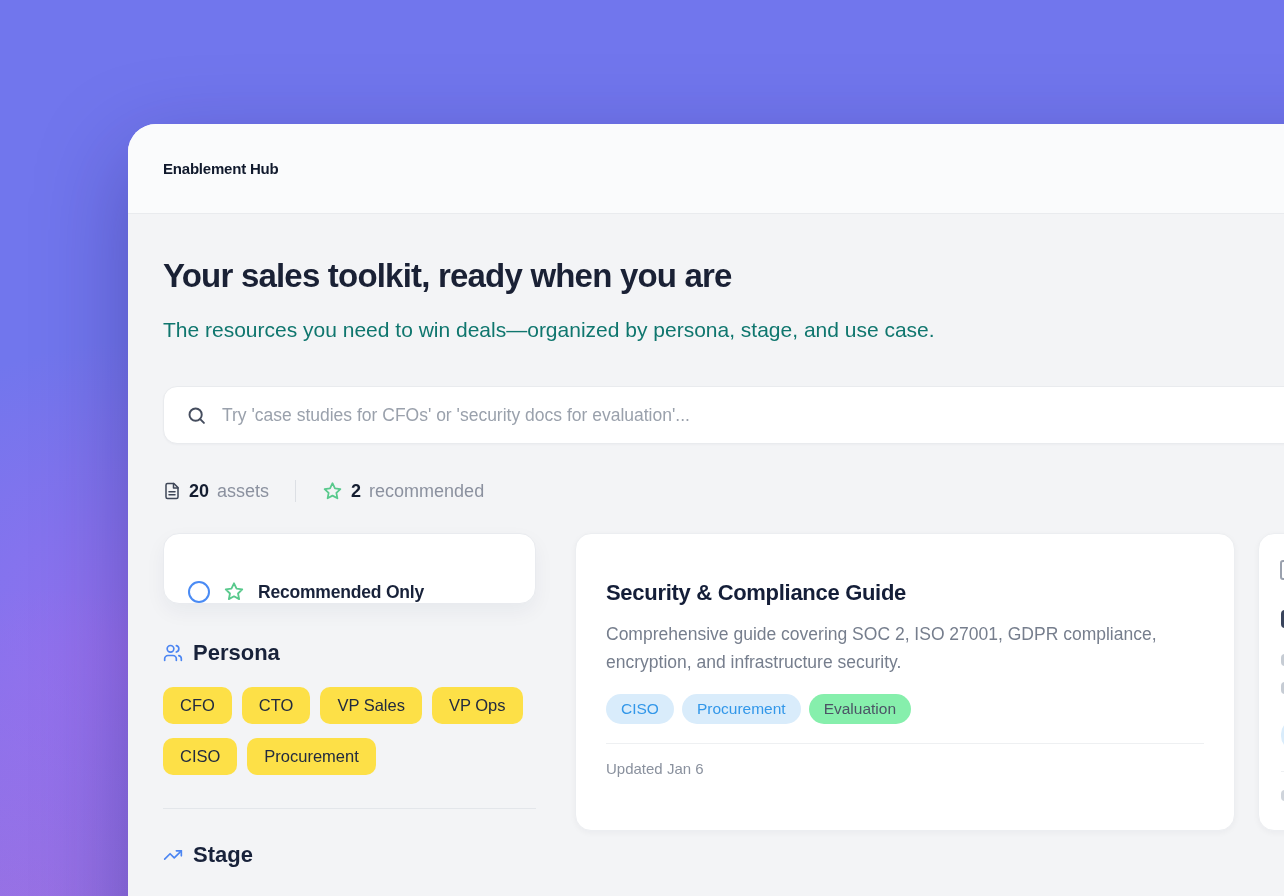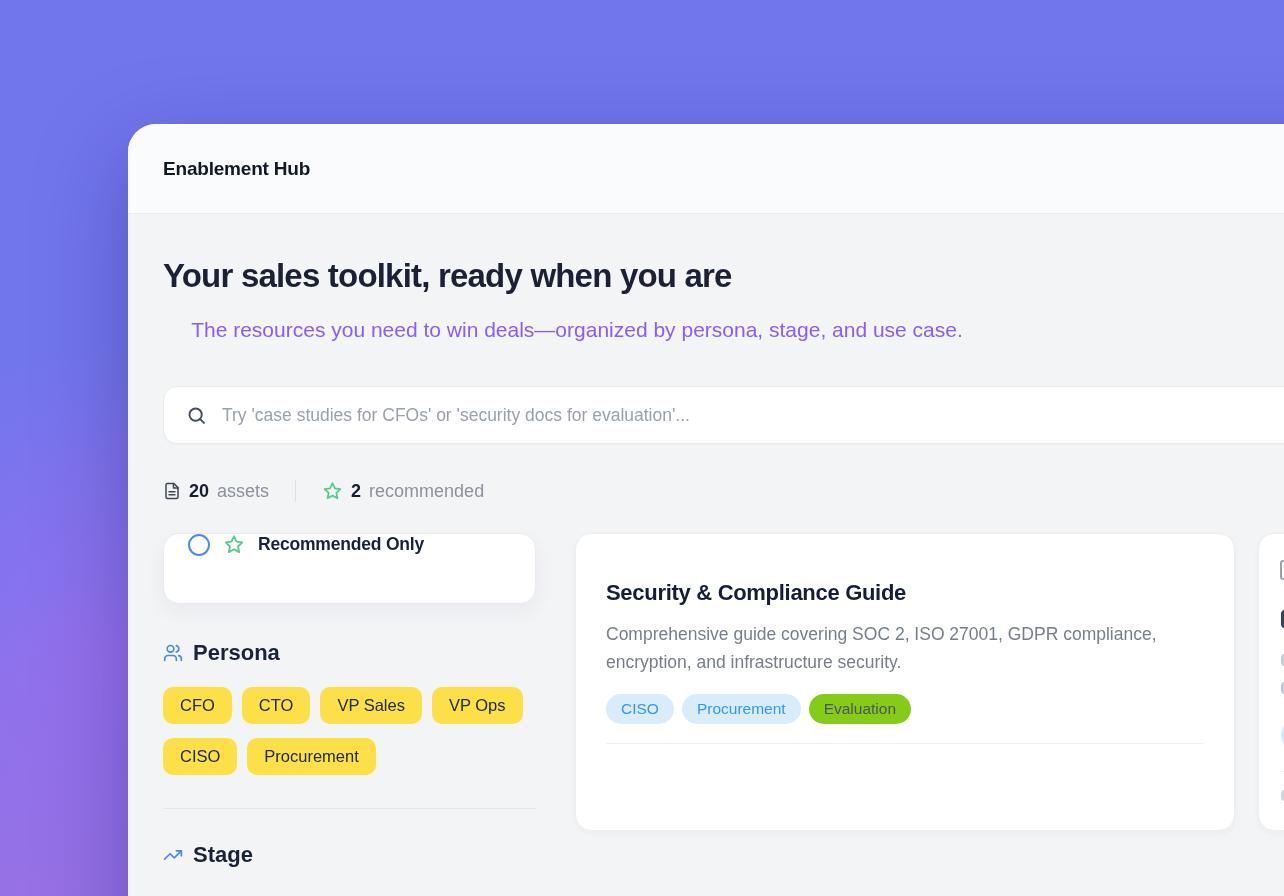--- a/index.html
+++ b/index.html
@@ -14,28 +14,28 @@
   }
   .window {
     position:absolute; left:128px; top:124px; width:1310px; height:920px;
     background:#f3f4f6; border-top-left-radius:28px; overflow:hidden;
     box-shadow:0 30px 90px rgba(32,22,100,.35);
   }
   .win-header {
     height:90px; background:#fafbfc; border-bottom:1px solid #e9ebee;
     display:flex; align-items:center; padding-left:35px;
   }
-  .app-title { font-size:19px; font-weight:700; color:#10192c; letter-spacing:-.2px; }
+  .app-title { font-size:15px; font-weight:700; color:#10192c; letter-spacing:-.2px; }
   .content { position:relative; padding-left:35px; }
   .hero-title {
     margin-top:43px; font-size:33px; font-weight:700; color:#1a2135;
     letter-spacing:-.8px;
   }
   .hero-sub {
-    margin-top:15px; width:828px; font-size:21px; line-height:40px; color:#8b5cf6;text-align:center;
+    margin-top:15px; width:828px; font-size:21px; line-height:40px; color:#0f766e;
   }
   .search-bar {
     margin-top:36px; height:58px; background:#ffffff; border:1px solid #e9ebee;
     border-radius:14px; display:flex; align-items:center; padding-left:22px;
     margin-right:0; width:1275px; box-shadow:0 1px 2px rgba(20,25,60,.03);
   }
   .search-bar svg { flex:none; }
   .search-input {
     border:none; outline:none; background:transparent; margin-left:15px; flex:1;
     font-size:17.5px; color:#2a3244; font-family:inherit;
@@ -43,21 +43,21 @@
   .search-input::placeholder { color:#9aa1ac; }
   .stats-row { margin-top:34px; display:flex; align-items:center; height:26px; }
   .stat { display:flex; align-items:center; gap:8px; }
   .stat .num { font-size:18px; font-weight:700; color:#141d30; }
   .stat .lbl { font-size:18px; color:#8b919f; }
   .stat-divider { width:1px; height:22px; background:#dcdfe4; margin:0 26px; }
   .main-row { display:flex; margin-top:29px; }
   .sidebar { width:373px; flex:none; margin-right:39px; }
   .filter-card {
     height:71px; background:#fff; border:1px solid #e9ebef; border-radius:16px;
-    display:flex; align-items:flex-start; padding-left:24px; gap:13px; cursor:pointer;
+    display:flex; align-items:flex-end; padding-left:24px; gap:13px; cursor:pointer;
     box-shadow:0 8px 20px rgba(25,35,70,.05);
   }
   .toggle-circle { width:22px; height:22px; border:2px solid #4a8bf4; border-radius:50%; flex:none; }
   .filter-card .flabel { font-size:17.5px; font-weight:700; color:#18223a; letter-spacing:-.2px; }
   .side-head { display:flex; align-items:center; gap:10px; margin-top:36px; }
   .side-head .hlabel { font-size:22px; font-weight:700; color:#18223a; }
   .chip-wrap { display:flex; flex-wrap:wrap; gap:14px 10px; margin-top:21px; width:373px; }
   .chip {
     background:#fde047; border-radius:10px; padding:9px 17px; font-size:16.5px;
     color:#222b3f; cursor:pointer; white-space:nowrap;
@@ -76,21 +76,21 @@
     margin-left:auto; background:#ddf4e7; color:#4dc687; border-radius:999px;
     padding:5px 16px 6px 14px; font-size:15.5px; font-weight:700; display:flex;
     align-items:center; gap:7px;
   }
   .badge .star-glyph { font-size:14px; line-height:1; }
   .card-title { margin-top:21px; font-size:22px; font-weight:700; color:#141e38; letter-spacing:-.3px; }
   .card-desc { margin-top:14px; width:590px; font-size:17.5px; line-height:28px; color:#767e8d; }
   .tag-row { display:flex; gap:8px; margin-top:18px; }
   .tag { border-radius:999px; padding:6px 15px; font-size:15.5px; cursor:pointer; }
   .tag-blue { background:#d9ecfb; color:#3297e9; }
-  .tag-gray { background:#84cc16; color:#4c5466; }
+  .tag-gray { background:#86efac; color:#4c5466; }
   .card-divider { height:1px; background:#eef0f2; margin-top:19px; margin-right:7px; }
   .card-updated { margin-top:16px; font-size:15px; color:#8a919e; }
   
   .sliver { position:absolute; border-radius:4px; }
 </style>
 </head>
 <body>
 
 <div class="window">
 
@@ -179,20 +179,21 @@
 
         <div class="asset-card">
           <div class="card-title">Security &amp; Compliance Guide</div>
           <div class="card-desc">Comprehensive guide covering SOC 2, ISO 27001, GDPR compliance, encryption, and infrastructure security.</div>
           <div class="tag-row">
             <span class="tag tag-blue">CISO</span>
             <span class="tag tag-blue">Procurement</span>
             <span class="tag tag-gray">Evaluation</span>
           </div>
           <div class="card-divider"></div>
+          <div class="card-updated">Updated Jan 6</div>
         </div>
 
         <div class="asset-card">
           <div class="sliver" style="left:21px;top:26px;width:16px;height:20px;border:2px solid #9aa1ae;border-radius:3px;"></div>
           <div class="sliver" style="left:22px;top:76px;width:14px;height:18px;background:#39445c;"></div>
           <div class="sliver" style="left:22px;top:120px;width:12px;height:12px;background:#c6ccd4;"></div>
           <div class="sliver" style="left:22px;top:148px;width:12px;height:12px;background:#c6ccd4;"></div>
           <div class="sliver" style="left:22px;top:186px;width:14px;height:30px;background:#d9ecfb;border-radius:999px 0 0 999px;"></div>
           <div class="sliver" style="left:22px;top:237px;width:20px;height:1px;background:#eef0f2;border-radius:0;"></div>
           <div class="sliver" style="left:22px;top:256px;width:12px;height:11px;background:#cfd4db;"></div>

